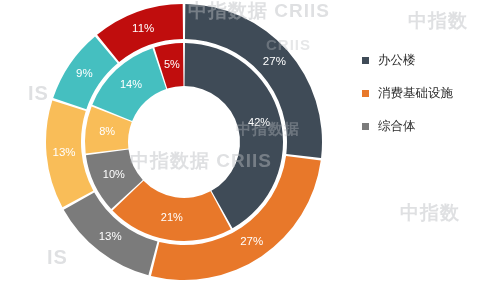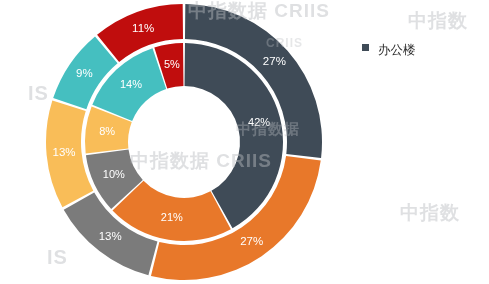--- a/index.html
+++ b/index.html
@@ -38,21 +38,21 @@
     white-space: nowrap;
     letter-spacing: 1px;
   }
   .wm-a { left: 188px; top: -2px;  font-size: 19px; }
   .wm-c { left: 130px; top: 148px; font-size: 19px; }
   .wm-d { left: 408px; top: 8px;   font-size: 19px; }
   .wm-e { left: 400px; top: 200px; font-size: 19px; }
   .wm-f { left: 236px; top: 120px; font-size: 15px; opacity:.38; }
   .wm-g { left: 47px;  top: 246px; font-size: 20px; }
   .wm-h { left: 28px;  top: 82px;  font-size: 20px; }
-  .wm-i { left: 266px; top: 36px;  font-size: 12px; opacity:.35;}
+  .wm-i { left: 266px; top: 36px;  font-size: 15px; opacity:.35;}
 
   
   .donut-wrap {
     position: absolute;
     left: 42px;
     top: 0px;
     width: 284px;
     height: 284px;
     z-index: 2;
   }
@@ -69,21 +69,21 @@
   
   .legend {
     position: absolute;
     left: 362px;
     top: 44px;
     width: 124px;
     z-index: 4;
   }
   .legend-item {
     display: flex;
-    align-items: flex-start;
+    align-items: center;
     height: 33px;
   }
   .legend-swatch {
     width: 7px;
     height: 7px;
     flex: 0 0 auto;
     margin-right: 9px;
   }
   .legend-label {
     font-size: 12.5px;
@@ -146,15 +146,23 @@
   <div class="watermark-layer">
     <div class="wm wm-f">中指数据</div>
     <div class="wm wm-i">CRIIS</div>
   </div>
 
   <div class="legend" id="legend">
       <div class="legend-item">
         <span class="legend-swatch" style="background: rgb(63, 75, 87);"></span>
         <span class="legend-label">办公楼</span>
       </div>
+      <div class="legend-item">
+        <span class="legend-swatch" style="background: rgb(232, 120, 42);"></span>
+        <span class="legend-label">消费基础设施</span>
+      </div>
+      <div class="legend-item">
+        <span class="legend-swatch" style="background: rgb(123, 123, 123);"></span>
+        <span class="legend-label">综合体</span>
+      </div>
     </div>
 
 </div>
 
 </body></html>

